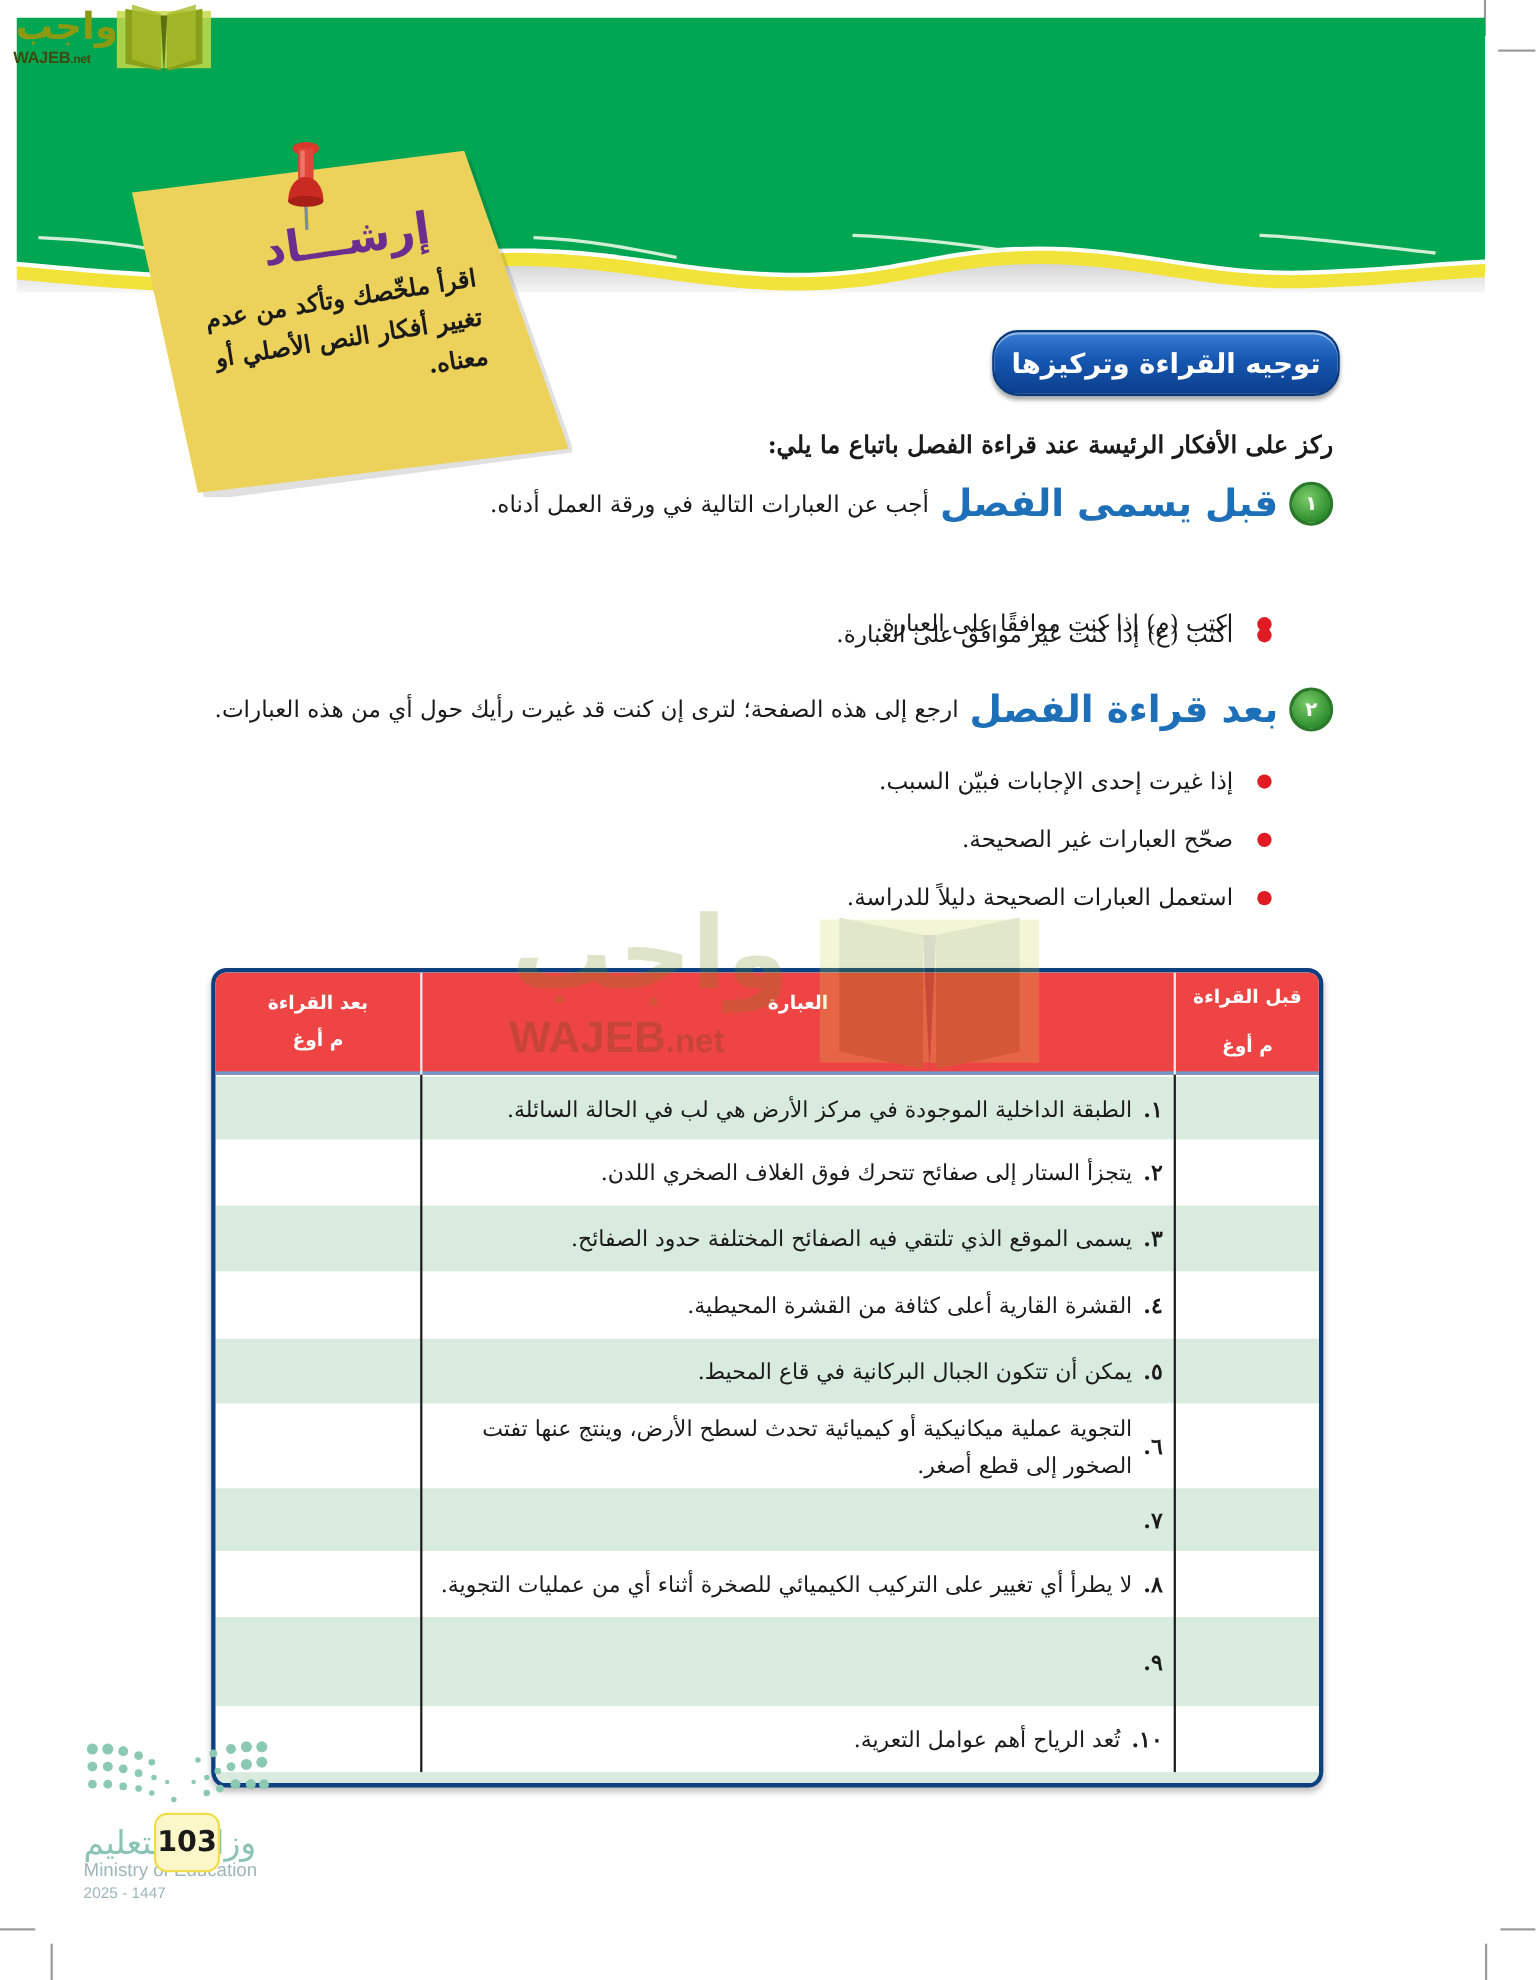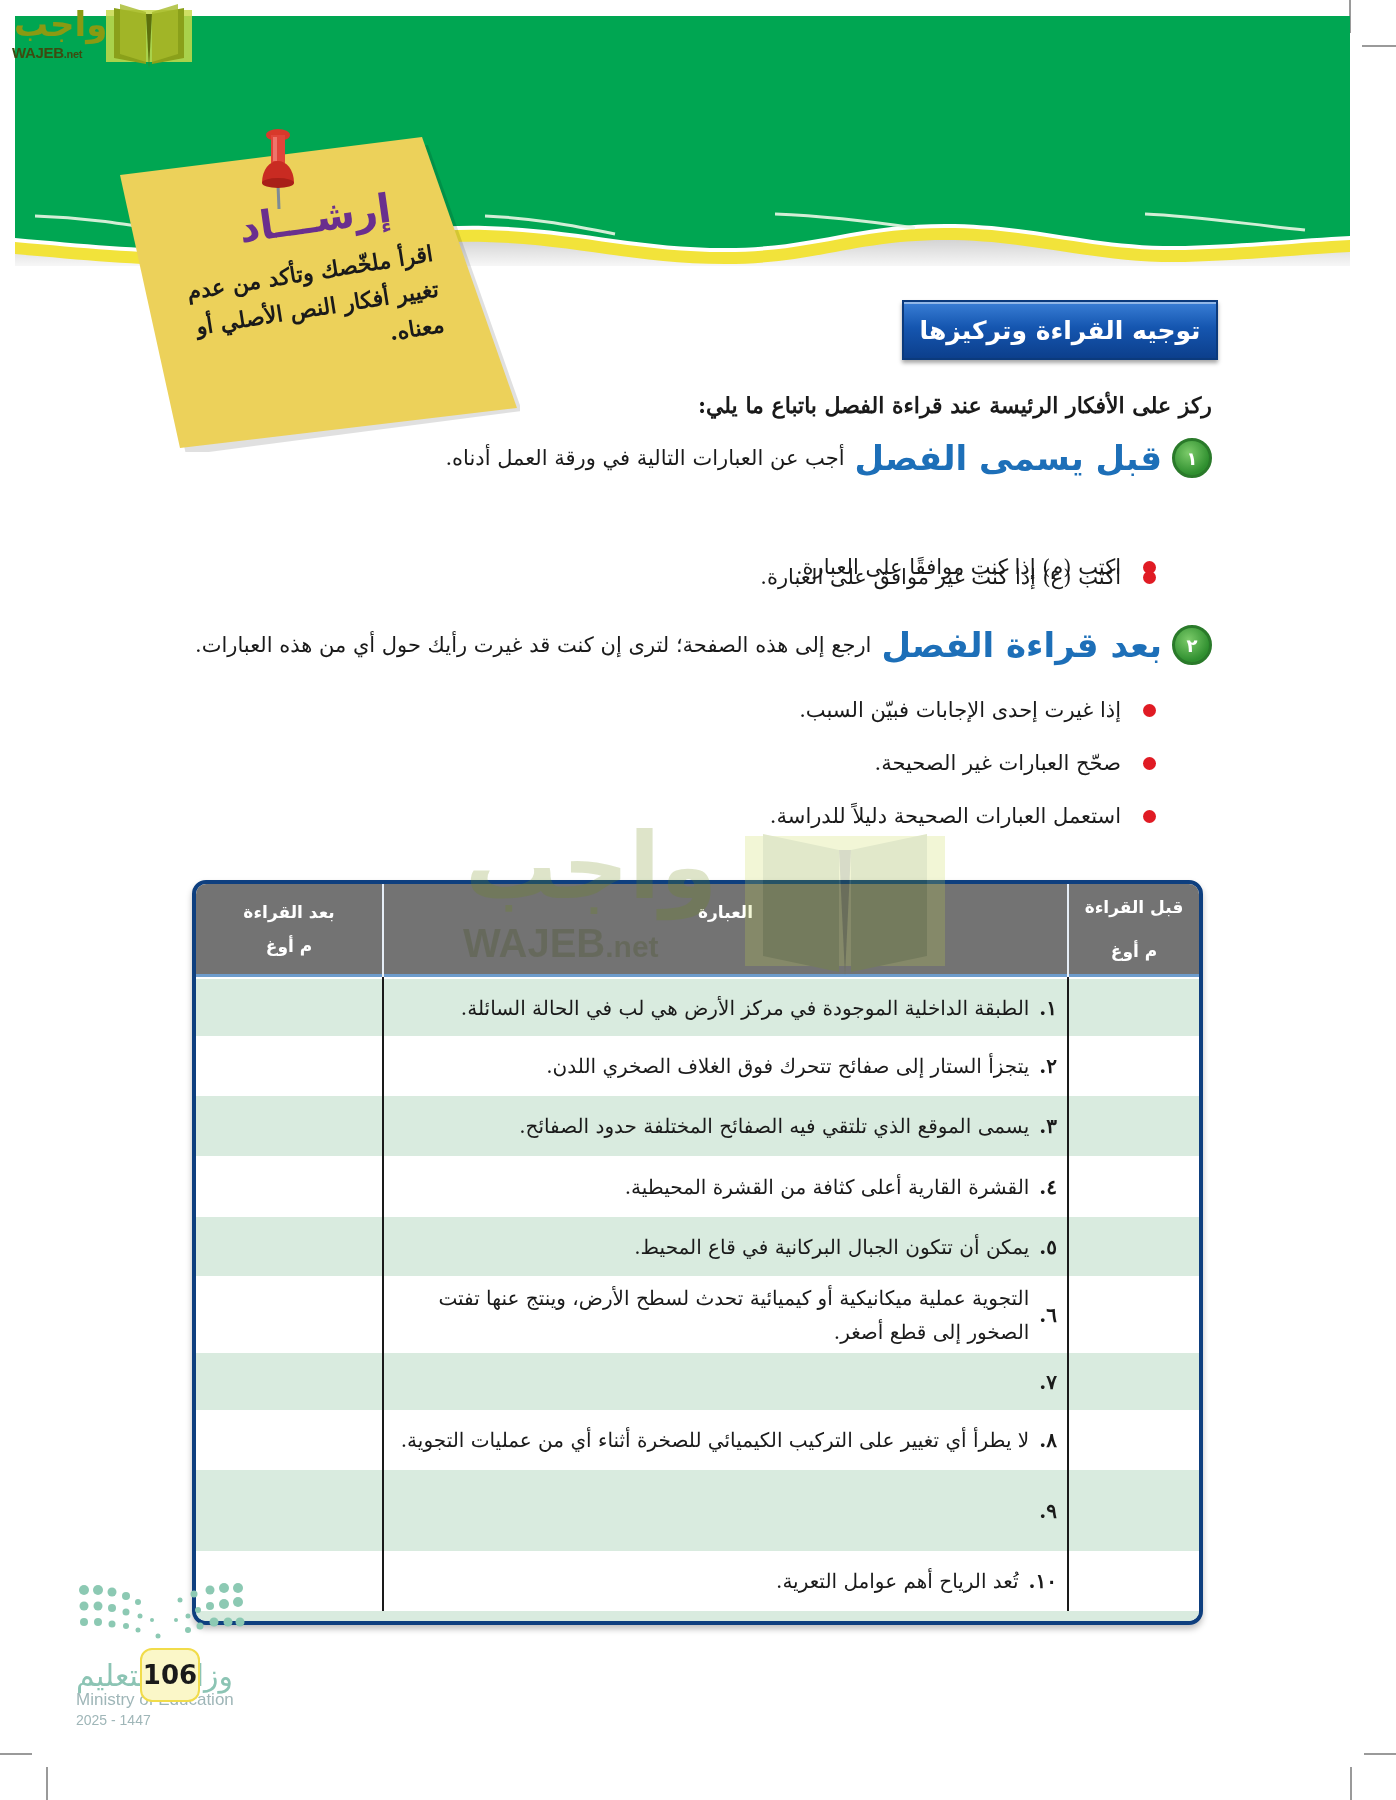--- a/index.html
+++ b/index.html
@@ -23,21 +23,21 @@
   
   .note { position: absolute; left: 120px; top: 137px; width: 400px; height: 315px; }
   .note svg.note-bg { position: absolute; left: 0; top: 0; width: 400px; height: 315px; }
   .note-title { position: absolute; left: 70px; top: 58px; width: 250px; text-align: center; transform: rotate(-8deg);
     font-size: 40px; font-weight: bold; color: #6a2f8e; direction: rtl; letter-spacing: 6px; }
   .note-text { position: absolute; left: 30px; top: 120px; width: 290px; transform: rotate(-9deg);
     font-family: "DejaVu Serif", serif; font-size: 22px; line-height: 36px; color: #1a1a1a; direction: rtl; text-align: right; font-weight: bold; }
   .pin { position: absolute; left: 138px; top: -12px; width: 40px; height: 90px; }
 
   
-  .heading-pill { position: absolute; left: 902px; top: 300px; width: 316px; height: 60px; border-radius: 0;
+  .heading-pill { position: absolute; left: 902px; top: 300px; width: 316px; height: 60px; border-radius: 24px;
     background: linear-gradient(180deg, #3a7fd6 0%, #1556b0 45%, #0c3f8c 100%);
     border: 2px solid #0b3a7c; box-shadow: 0 3px 4px rgba(0,0,0,0.35), inset 0 2px 0 rgba(255,255,255,0.45);
     display: flex; align-items: center; justify-content: center; }
   .heading-pill span { color: #ffffff; font-weight: bold; font-size: 25px; direction: rtl; }
 
   .rtl { direction: rtl; text-align: center; }
   .intro { position: absolute; right: 184px; top: 392px; font-size: 22px; font-weight: bold; font-family: "DejaVu Serif", serif; }
 
   .step { position: absolute; right: 184px; display: flex; flex-direction: row-reverse; align-items: center; gap: 10px; }
   .step-num { width: 40px; height: 40px; border-radius: 50%; background: radial-gradient(circle at 40% 35%, #7ccb6a, #2f8f2f 70%);
@@ -51,21 +51,21 @@
 
   
   .wm-center { position: absolute; left: 455px; top: 826px; width: 490px; height: 150px; opacity: 0.22; pointer-events: none; z-index: 5; }
   .wm-center .wm-ar { position: absolute; left: 10px; top: -14px; font-size: 92px; font-weight: bold; color: #6c8a10; direction: rtl; line-height: 110px; }
   .wm-center .wm-en { position: absolute; left: 8px; top: 95px; font-family: "Liberation Sans", sans-serif; font-weight: bold; font-size: 40px; color: #3d4a10; }
   .wm-center .wm-book { position: absolute; left: 290px; top: 0; width: 200px; height: 150px; }
 
   
   .table-wrap { position: absolute; left: 192px; top: 880px; width: 1011px; height: 745px; border: 4px solid #0e3f7f; border-radius: 14px;
     overflow: hidden; background: #ffffff; box-shadow: 0 4px 6px rgba(0,0,0,0.25); }
-  .thead { position: absolute; left: 0; top: 0; width: 100%; height: 93px; background: #737373; border-bottom: 3px solid #6d9ccc; }
+  .thead { position: absolute; left: 0; top: 0; width: 100%; height: 93px; background: #ef4444; border-bottom: 3px solid #6d9ccc; }
   .th { position: absolute; top: 0; height: 90px; display: flex; flex-direction: column; align-items: center; justify-content: center;
     color: #ffffff; font-weight: bold; font-size: 17px; line-height: 34px; direction: rtl; }
   .th-after { left: 0; width: 186px; }
   .th-stmt { left: 188px; width: 683px; }
   .th-before { left: 873px; width: 130px; gap: 10px; }
   .vline { position: absolute; width: 1.5px; background: #1a1a1a; }
   .vline.light { background: #e6eef7; }
   .row { position: absolute; left: 0; width: 100%; }
   .row.green { background: #d9ebdf; }
   .row.white { background: #ffffff; }
@@ -326,13 +326,13 @@
         <circle cx="124" cy="46" r="3.5"></circle>
         <circle cx="138" cy="42" r="4.5"></circle>
         <circle cx="152" cy="42" r="4.5"></circle>
         <circle cx="164" cy="42" r="4.5"></circle>
     </g>
   </svg>
   <span class="moe-ar">وزارة التعليم</span>
   <span class="moe-en">Ministry of Education</span>
   <span class="moe-year">2025 - 1447</span>
 </div>
-<div class="page-num">106</div>
+<div class="page-num">103</div>
 
 </body></html>

